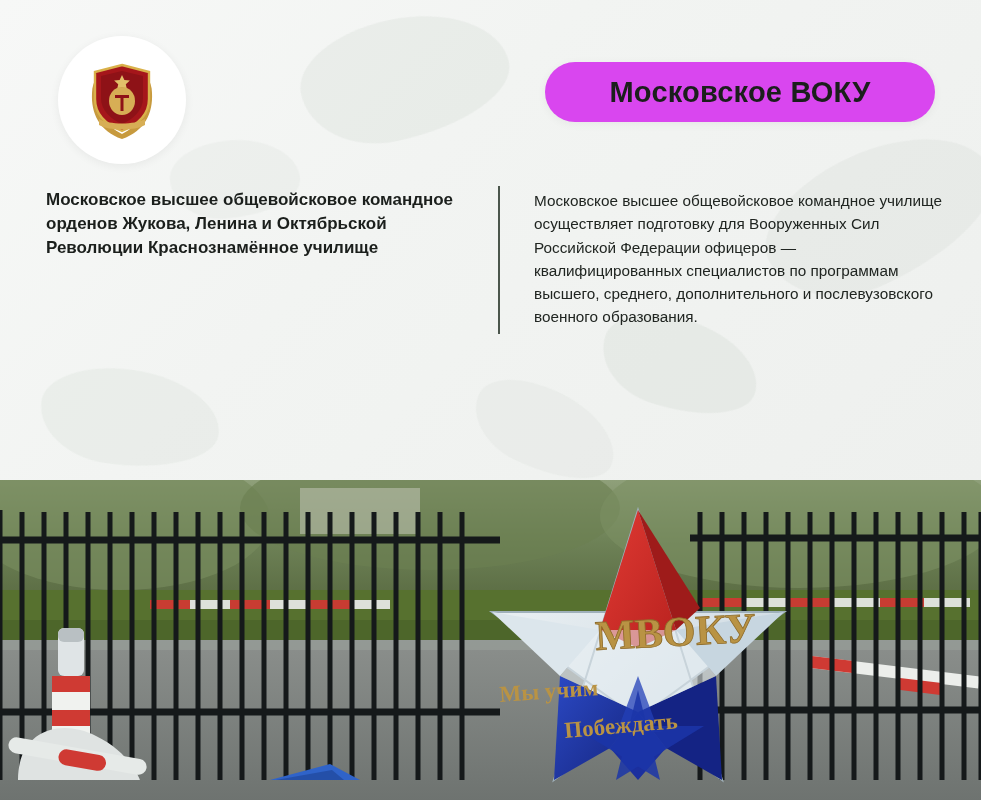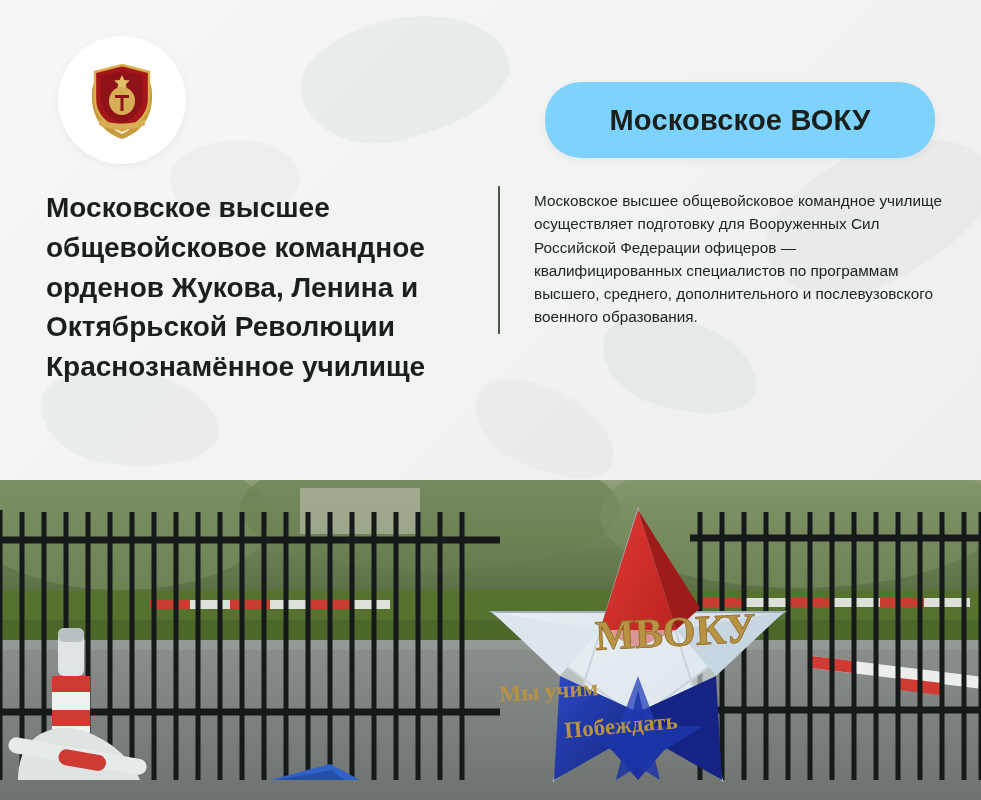--- a/index.html
+++ b/index.html
@@ -53,45 +53,44 @@
     display: flex;
     align-items: center;
     justify-content: center;
   }
   .emblem-svg { width: 78px; height: 82px; display: block; }
 
   
   .title-pill {
     position: absolute;
     left: 545px; top: 62px;
-    width: 390px; height: 76px;
-    background: #7dd3fc;
+    width: 390px; height: 60px;
+    background: #d946ef;
     border-radius: 36px;
     box-shadow: 0 2px 10px rgba(0,0,0,0.05);
     display: flex;
     align-items: center;
     justify-content: center;
-    margin-top: 20px;
   }
   .title-pill .title-text {
     font-size: 29px;
     font-weight: bold;
     color: #1b1f1c;
     letter-spacing: 0.2px;
     white-space: nowrap;
   }
 
   
   .left-col {
     position: absolute;
     left: 46px; top: 188px;
     width: 430px;
   }
   .left-col .headline {
-    font-size: 28px;
+    font-size: 17px;
     font-weight: bold;
     line-height: 1.42;
     color: #1b1f1c;
   }
 
   .divider {
     position: absolute;
     left: 498px; top: 186px;
     width: 2px; height: 148px;
     background: #2e3a2f;

